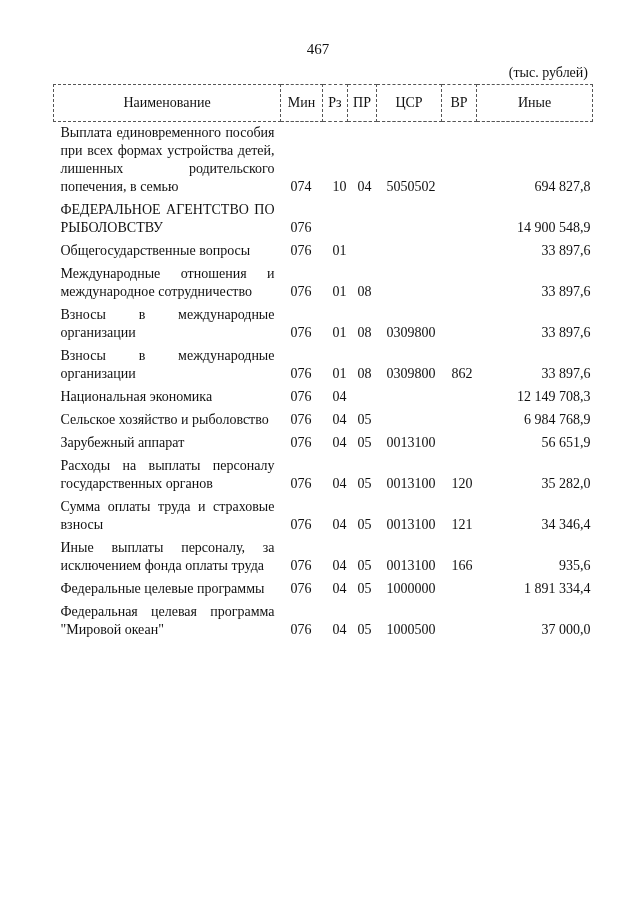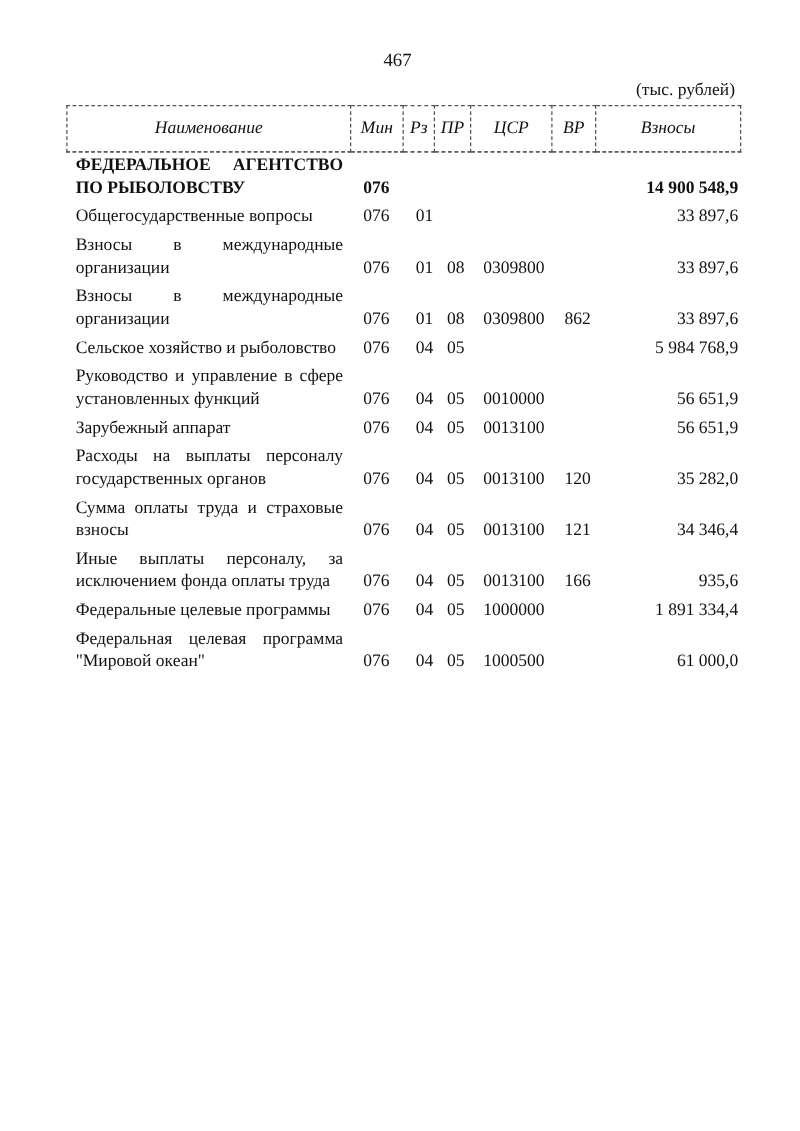--- a/index.html
+++ b/index.html
@@ -8,26 +8,26 @@
     .page-num { position: absolute; top: 41px; left: 0; width: 636px; text-align: center; font-size: 15px; }
     .units { position: absolute; top: 65px; right: 52px; font-size: 14px; padding-left: 40px; }
     table { position: absolute; top: 84px; left: 53px; width: 539px; border-collapse: collapse; table-layout: fixed; font-size: 14px; }
     col.c-name { width: 227px; }
     col.c-min { width: 42px; }
     col.c-rz { width: 25px; }
     col.c-pr { width: 29px; }
     col.c-csr { width: 65px; }
     col.c-vr { width: 35px; }
     col.c-sum { width: 116px; }
-    thead th { font-weight: normal; border: 1px dashed #555; height: 36px; text-align: center; vertical-align: middle; padding: 0; font-style: italic; }
+    thead th { font-weight: normal; border: 1px dashed #555; height: 36px; text-align: center; vertical-align: middle; padding: 0; }
     tbody td { vertical-align: bottom; padding: 2px 0 3px 0; line-height: 18px; }
     td.name { text-align: justify; padding-left: 7px; padding-right: 6px; text-align-last: left; }
     td.num { padding-left: 10px; }
     td.sum { text-align: right; padding-right: 2px; }
-    tr.bold td { font-weight: bold; }
+    tr.bold td { font-weight: normal; }
   </style>
 </head>
 <body>
 
 <div class="page-num">467</div>
 <div class="units">(тыс. рублей)</div>
 
 <table>
   <colgroup>
     <col class="c-name">
@@ -39,38 +39,56 @@
       <col class="c-sum">
   </colgroup>
   <thead>
     <tr>
       <th>Наименование</th>
       <th>Мин</th>
       <th>Рз</th>
       <th>ПР</th>
       <th>ЦСР</th>
       <th>ВР</th>
-      <th>Взносы</th>
+      <th>Иные</th>
     </tr>
   </thead>
   <tbody id="rows">
+      <tr>
+        <td class="name">Выплата единовременного пособия при всех формах устройства детей, лишенных родительского попечения, в семью</td>
+        <td class="num">074</td>
+        <td class="num">10</td>
+        <td class="num">04</td>
+        <td class="num">5050502</td>
+        <td class="num"></td>
+        <td class="sum">694 827,8</td>
+      </tr>
       <tr class="bold">
         <td class="name">ФЕДЕРАЛЬНОЕ АГЕНТСТВО ПО РЫБОЛОВСТВУ</td>
         <td class="num">076</td>
         <td class="num"></td>
         <td class="num"></td>
         <td class="num"></td>
         <td class="num"></td>
         <td class="sum">14 900 548,9</td>
       </tr>
       <tr>
         <td class="name">Общегосударственные вопросы</td>
         <td class="num">076</td>
         <td class="num">01</td>
         <td class="num"></td>
+        <td class="num"></td>
+        <td class="num"></td>
+        <td class="sum">33 897,6</td>
+      </tr>
+      <tr>
+        <td class="name">Международные отношения и международное сотрудничество</td>
+        <td class="num">076</td>
+        <td class="num">01</td>
+        <td class="num">08</td>
         <td class="num"></td>
         <td class="num"></td>
         <td class="sum">33 897,6</td>
       </tr>
       <tr>
         <td class="name">Взносы в международные организации</td>
         <td class="num">076</td>
         <td class="num">01</td>
         <td class="num">08</td>
         <td class="num">0309800</td>
@@ -80,36 +98,36 @@
       <tr>
         <td class="name">Взносы в международные организации</td>
         <td class="num">076</td>
         <td class="num">01</td>
         <td class="num">08</td>
         <td class="num">0309800</td>
         <td class="num">862</td>
         <td class="sum">33 897,6</td>
       </tr>
       <tr>
+        <td class="name">Национальная экономика</td>
+        <td class="num">076</td>
+        <td class="num">04</td>
+        <td class="num"></td>
+        <td class="num"></td>
+        <td class="num"></td>
+        <td class="sum">12 149 708,3</td>
+      </tr>
+      <tr>
         <td class="name">Сельское хозяйство и рыболовство</td>
         <td class="num">076</td>
         <td class="num">04</td>
         <td class="num">05</td>
         <td class="num"></td>
         <td class="num"></td>
-        <td class="sum">5 984 768,9</td>
-      </tr>
-      <tr>
-        <td class="name">Руководство и управление в сфере установленных функций</td>
-        <td class="num">076</td>
-        <td class="num">04</td>
-        <td class="num">05</td>
-        <td class="num">0010000</td>
-        <td class="num"></td>
-        <td class="sum">56 651,9</td>
+        <td class="sum">6 984 768,9</td>
       </tr>
       <tr>
         <td class="name">Зарубежный аппарат</td>
         <td class="num">076</td>
         <td class="num">04</td>
         <td class="num">05</td>
         <td class="num">0013100</td>
         <td class="num"></td>
         <td class="sum">56 651,9</td>
       </tr>
@@ -149,16 +167,16 @@
         <td class="num"></td>
         <td class="sum">1 891 334,4</td>
       </tr>
       <tr>
         <td class="name">Федеральная целевая программа "Мировой океан"</td>
         <td class="num">076</td>
         <td class="num">04</td>
         <td class="num">05</td>
         <td class="num">1000500</td>
         <td class="num"></td>
-        <td class="sum">61 000,0</td>
+        <td class="sum">37 000,0</td>
       </tr>
     </tbody>
 </table>
 
 </body></html>

